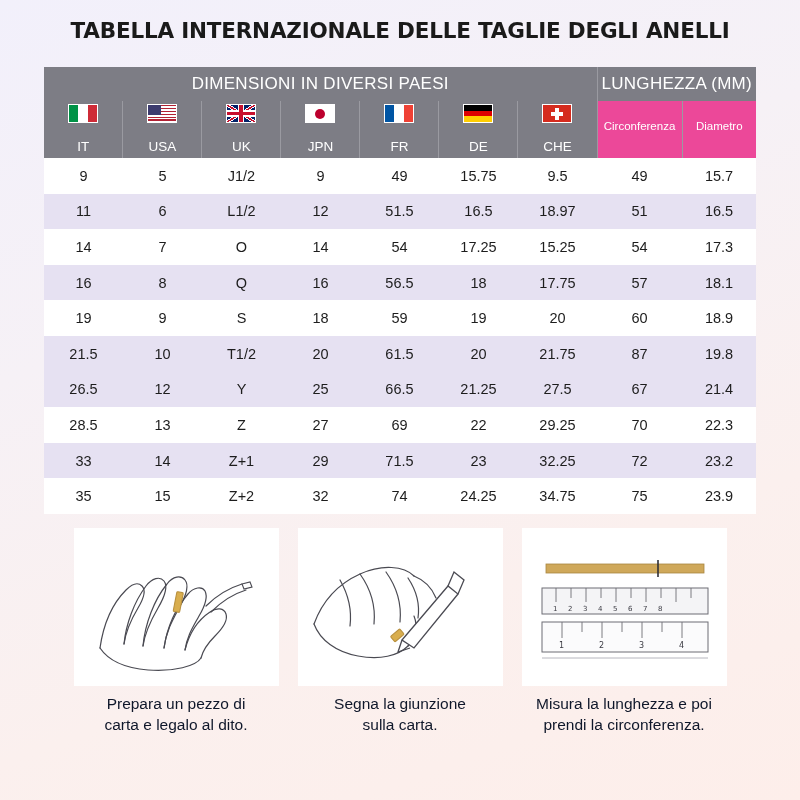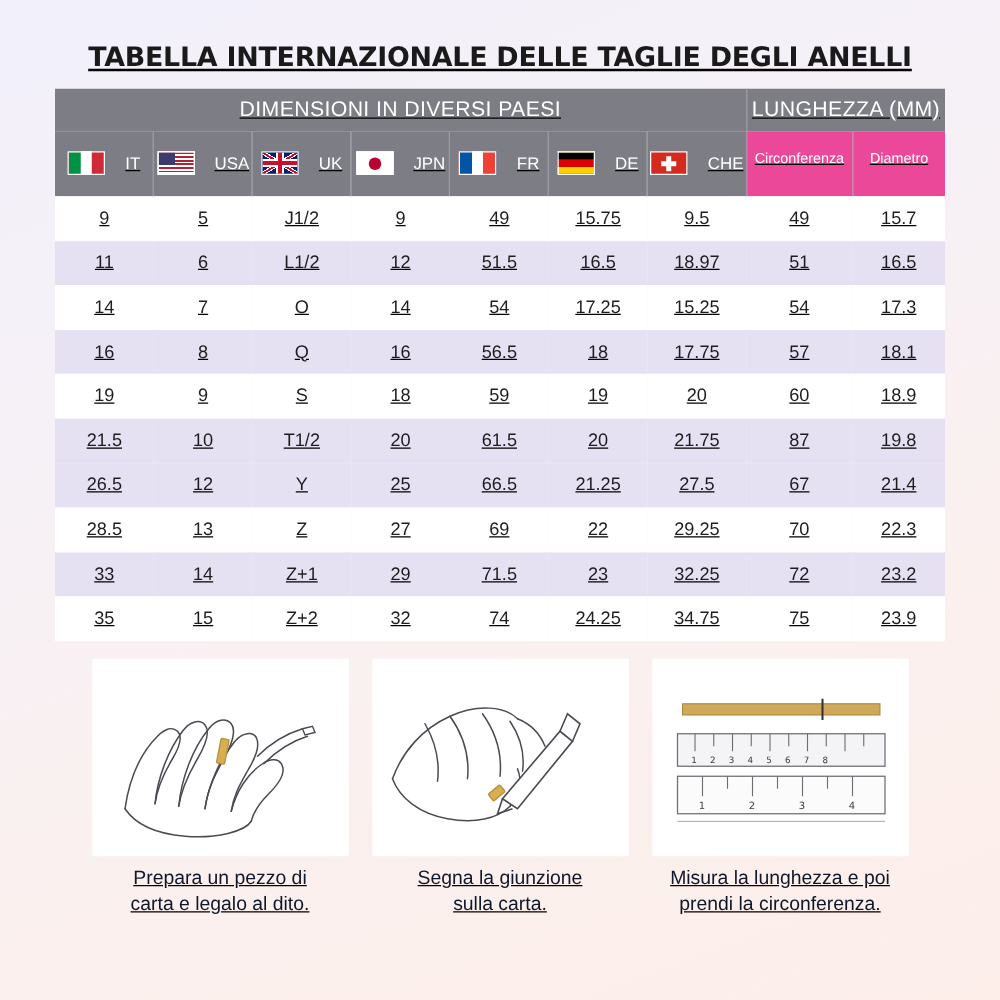--- a/index.html
+++ b/index.html
@@ -7,37 +7,36 @@
   body {
     width: 800px;
     height: 800px;
     font-family: "Liberation Sans", sans-serif;
     background: linear-gradient(160deg, #f2f0fb 0%, #f6f1f6 35%, #fbf0ee 70%, #fdeeea 100%);
     overflow: hidden;
   }
   .page {
     width: 800px;
     height: 800px;
-    padding: 16px;
+    padding: 0;
     position: relative;
-    text-decoration: underline;
   }
   .title {
     text-align: center;
     font-weight: bold;
     font-size: 21.5px;
     letter-spacing: -0.2px;
     color: #1a1a1a;
     padding: 18px 10px 12px 10px;
     font-family: "DejaVu Sans", sans-serif;
   }
   table.sizes {
     border-collapse: collapse;
     width: 712px;
-    margin: 0 auto;
+    margin: 12px auto;
     table-layout: fixed;
   }
   table.sizes td, table.sizes th {
     text-align: center;
     vertical-align: middle;
   }
   .hdr-group {
     background: #7d7d85;
     color: #ffffff;
     font-size: 17px;
@@ -50,21 +49,21 @@
   .hdr-flag {
     background: #7d7d85;
     color: #ffffff;
     height: 52px;
     border-right: 1px solid #9a9aa1;
     padding: 3px 0 4px 0;
     font-weight: normal;
   }
   .flag-wrap {
     display: flex;
-    flex-direction: row;
+    flex-direction: column;
     align-items: center;
     justify-content: center;
     gap: 16px;
   }
   .flag {
     width: 30px;
     height: 19px;
     border: 1px solid #ffffff;
     display: block;
     position: relative;

